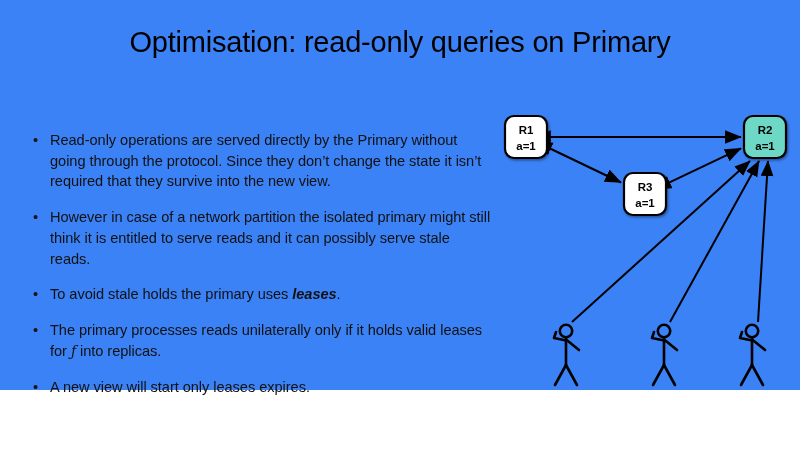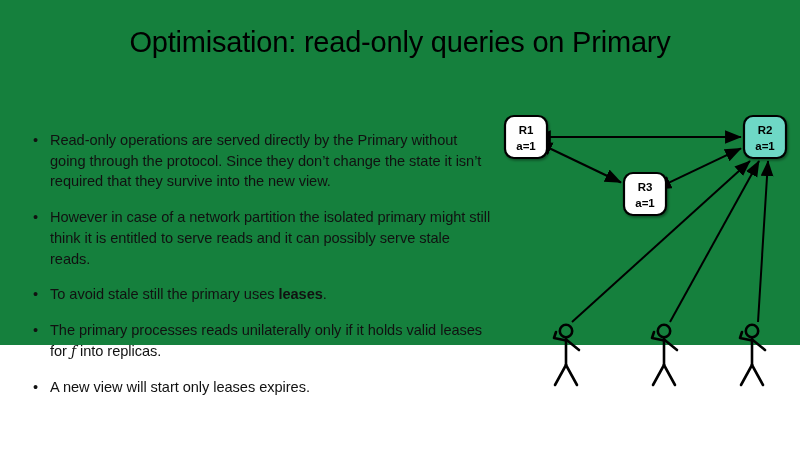--- a/index.html
+++ b/index.html
@@ -14,22 +14,22 @@
     font-family: "Liberation Sans", sans-serif;
     color: #000000;
     overflow: hidden;
     position: relative;
   }
 
   .slide {
     position: absolute;
     inset: 0;
     width: 800px;
-    height: 345px;
-    background: #15803d;
+    height: 390px;
+    background: #3b82f6;
   }
 
   
   .slide-title {
     position: absolute;
     left: 0;
     top: 26px;
     width: 800px;
     text-align: center;
     font-size: 29px;
@@ -60,21 +60,21 @@
   }
   .bullet-dot {
     position: absolute;
     left: 7px;
     top: 0;
     font-size: 14.6px;
     line-height: 1.42;
     color: #111111;
   }
   .bullet-text { display: block; margin-top: 12px; }
-  .bullet-text b { font-weight: 700; }
+  .bullet-text b { font-weight: 700; font-style: italic; }
   .bullet-text i.math {
     font-family: "DejaVu Serif", serif;
     font-style: italic;
     font-size: 14px;
   }
 
   
   .diagram {
     position: absolute;
     left: 495px;
@@ -106,21 +106,21 @@
       <span class="bullet-text" id="bt0"><span>Read-only operations are served directly by the Primary without going through the protocol. Since they don’t change the state it isn’t required that they survive into the new view.</span></span>
     </div>
 
     <div class="bullet-item">
       <span class="bullet-dot">•</span>
       <span class="bullet-text" id="bt1"><span>However in case of a network partition the isolated primary might still think it is entitled to serve reads and it can possibly serve stale reads.</span></span>
     </div>
 
     <div class="bullet-item">
       <span class="bullet-dot">•</span>
-      <span class="bullet-text" id="bt2"><span>To avoid stale still the primary uses </span><b>leases</b><span>.</span></span>
+      <span class="bullet-text" id="bt2"><span>To avoid stale holds the primary uses </span><b>leases</b><span>.</span></span>
     </div>
 
     <div class="bullet-item">
       <span class="bullet-dot">•</span>
       <span class="bullet-text" id="bt3"><span>The primary processes reads unilaterally only if it holds valid leases for </span><i class="math">ƒ</i><span> into replicas.</span></span>
     </div>
 
     <div class="bullet-item">
       <span class="bullet-dot">•</span>
       <span class="bullet-text" id="bt4"><span>A new view will start only leases expires.</span></span>

